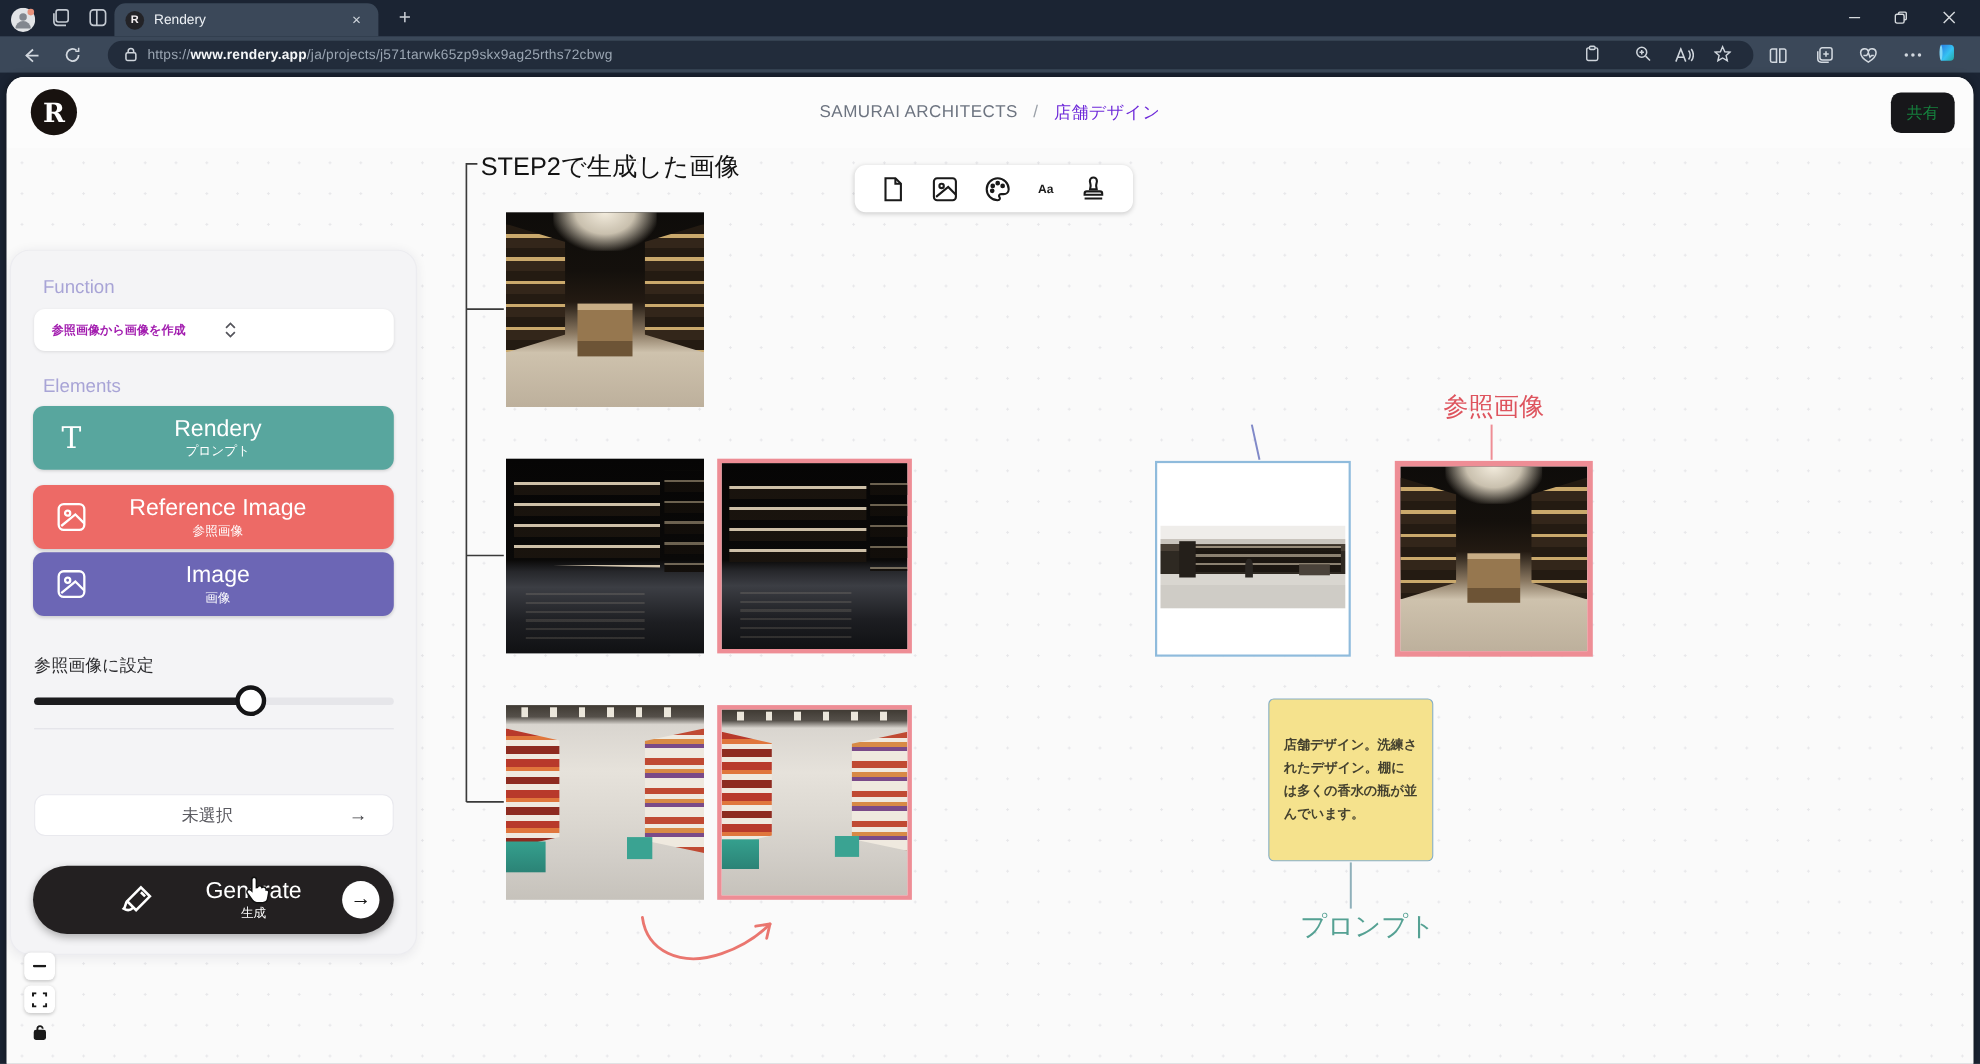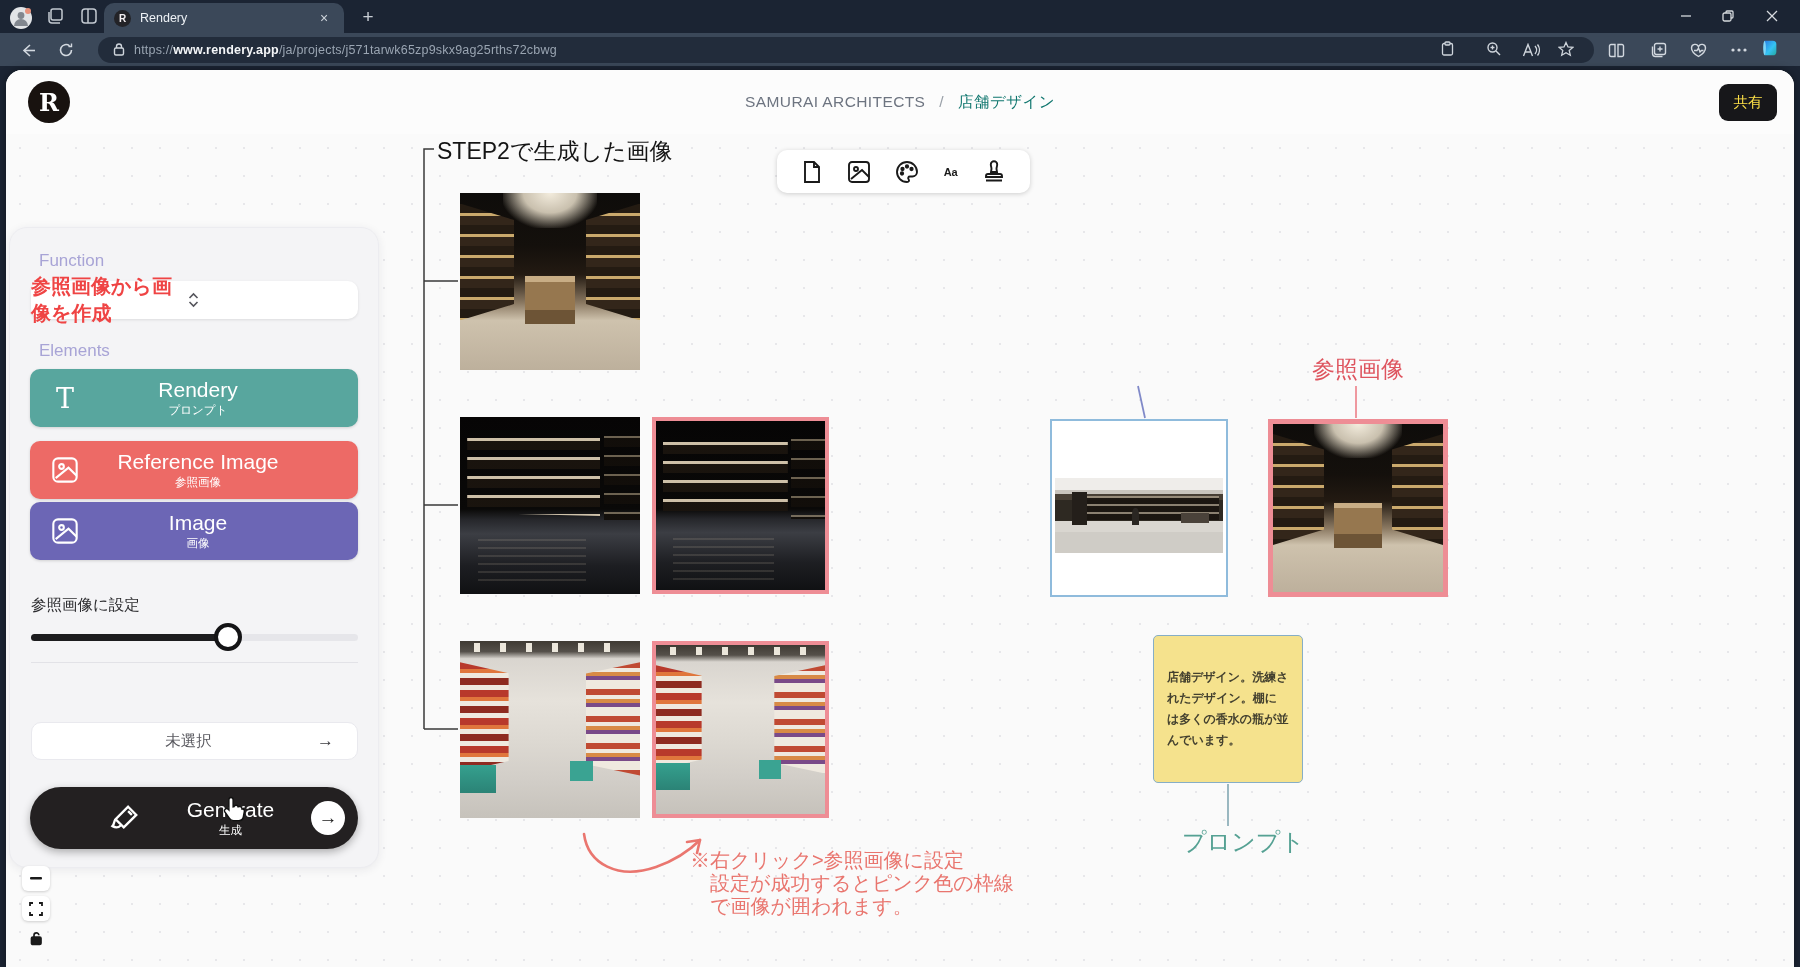--- a/index.html
+++ b/index.html
@@ -35,36 +35,36 @@
   #card { position:absolute; left:6px; top:70px; width:1788px; height:897px; background:#ffffff;
     border-radius:16px 16px 0 0; overflow:hidden; box-shadow:0 0 8px rgba(0,0,0,.4); }
   #appheader { position:absolute; left:0; top:0; width:100%; height:64px; background:#fcfcfc; }
   #logo { position:absolute; left:22px; top:11px; width:42px; height:42px; border-radius:50%;
     background:#18120f; color:#fff; display:flex; align-items:center; justify-content:center;
     font-size:24px; font-weight:bold; font-family:"DejaVu Serif", serif; }
   #crumbs { position:absolute; left:0; right:0; top:0; height:64px; display:flex; gap:14px;
     align-items:center; justify-content:center; font-size:15.5px; letter-spacing:.4px; }
   #crumbs .proj { color:#6d7480; }
   #crumbs .sep  { color:#9aa0a8; }
-  #crumbs .page { color:#0f766e; }
+  #crumbs .page { color:#6d28d9; }
   #sharebtn { position:absolute; right:17px; top:14px; width:58px; height:37px; background:#17171a;
-    border-radius:9px; color:#fde047; font-size:14.5px; display:flex; align-items:center; justify-content:center; }
+    border-radius:9px; color:#15803d; font-size:14.5px; display:flex; align-items:center; justify-content:center; }
 
   
   #canvas { position:absolute; left:0; top:64px; width:1788px; height:833px; background:#fafafa;
     background-image:radial-gradient(circle, #e7e7ea 1.1px, transparent 1.1px); background-size:28px 28px; }
   #overlay { position:absolute; left:0; top:0; pointer-events:none; }
 
   
   #panel { position:absolute; left:3px; top:93px; width:370px; height:641px; background:#f4f4f6;
     border:1px solid #ececf0; border-radius:18px; box-shadow:0 2px 10px rgba(40,40,60,.08); }
   .plabel { position:absolute; left:29px; color:#a8a4d6; font-size:17px; }
   #fselect { position:absolute; left:21px; top:53px; width:327px; height:38px; background:#fff;
     border-radius:10px; box-shadow:0 1px 3px rgba(0,0,0,.1); display:flex; align-items:center; }
-  #fselect span { font-size:20px; font-weight:bold; color:#ef4444; flex:1; }
+  #fselect span { font-size:11px; font-weight:bold; color:#a21caf; margin-left:16px; flex:1; }
   .el-btn { position:absolute; left:20px; width:328px; height:58px; border-radius:10px; color:#fff;
     display:flex; align-items:center; box-shadow:0 1px 3px rgba(0,0,0,.15); }
   .el-ico { width:70px; display:flex; align-items:center; justify-content:center; }
   .el-txt { flex:1; text-align:center; margin-right:62px; }
   .el-main { font-size:21px; }
   .el-sub  { font-size:11.5px; margin-top:1px; }
   #btn-prompt { top:141px; background:#58a69e; }
   #btn-ref    { top:213px; background:#ed6a66; }
   #btn-img    { top:274px; background:#6c66b5; }
   .t-ico { font-family:"DejaVu Serif", serif; font-size:27px; color:#fff; }
@@ -356,25 +356,20 @@
             <path d="M9.5 9 C9.5 7 8.8 6 8.8 4.5 a3.2 3.2 0 0 1 6.4 0 C15.2 6 14.5 7 14.5 9 L15 12 h-6 Z"></path>
             <path d="M4 16 a2 2 0 0 1 2-2 h12 a2 2 0 0 1 2 2 v1 H4 Z"></path>
             <line x1="4" y1="20.5" x2="20" y2="20.5"></line>
           </svg>
       </span>
     </div>
 
     <div class="cv-label" id="step2-label">STEP2で生成した画像</div>
     <div class="cv-label" id="ref-label">参照画像</div>
     <div class="cv-label" id="prompt-label">プロンプト</div>
-    <div id="annotation">
-      <div>※右クリック&gt;参照画像に設定</div>
-      <div class="in">設定が成功するとピンク色の枠線</div>
-      <div class="in">で画像が囲われます。</div>
-    </div>
 
     <div class="photo ph-a" style="left:454px; top:59px; width:180px; height:177px">
       <div class="ceil"></div>
         <div class="sL"></div>
         <div class="sR"></div>
         <div class="cnt"></div>
     </div>
     <div class="photo ph-b" style="left:454px; top:283px; width:180px; height:177px">
       <div class="rows"></div>
         <div class="rows2"></div>

